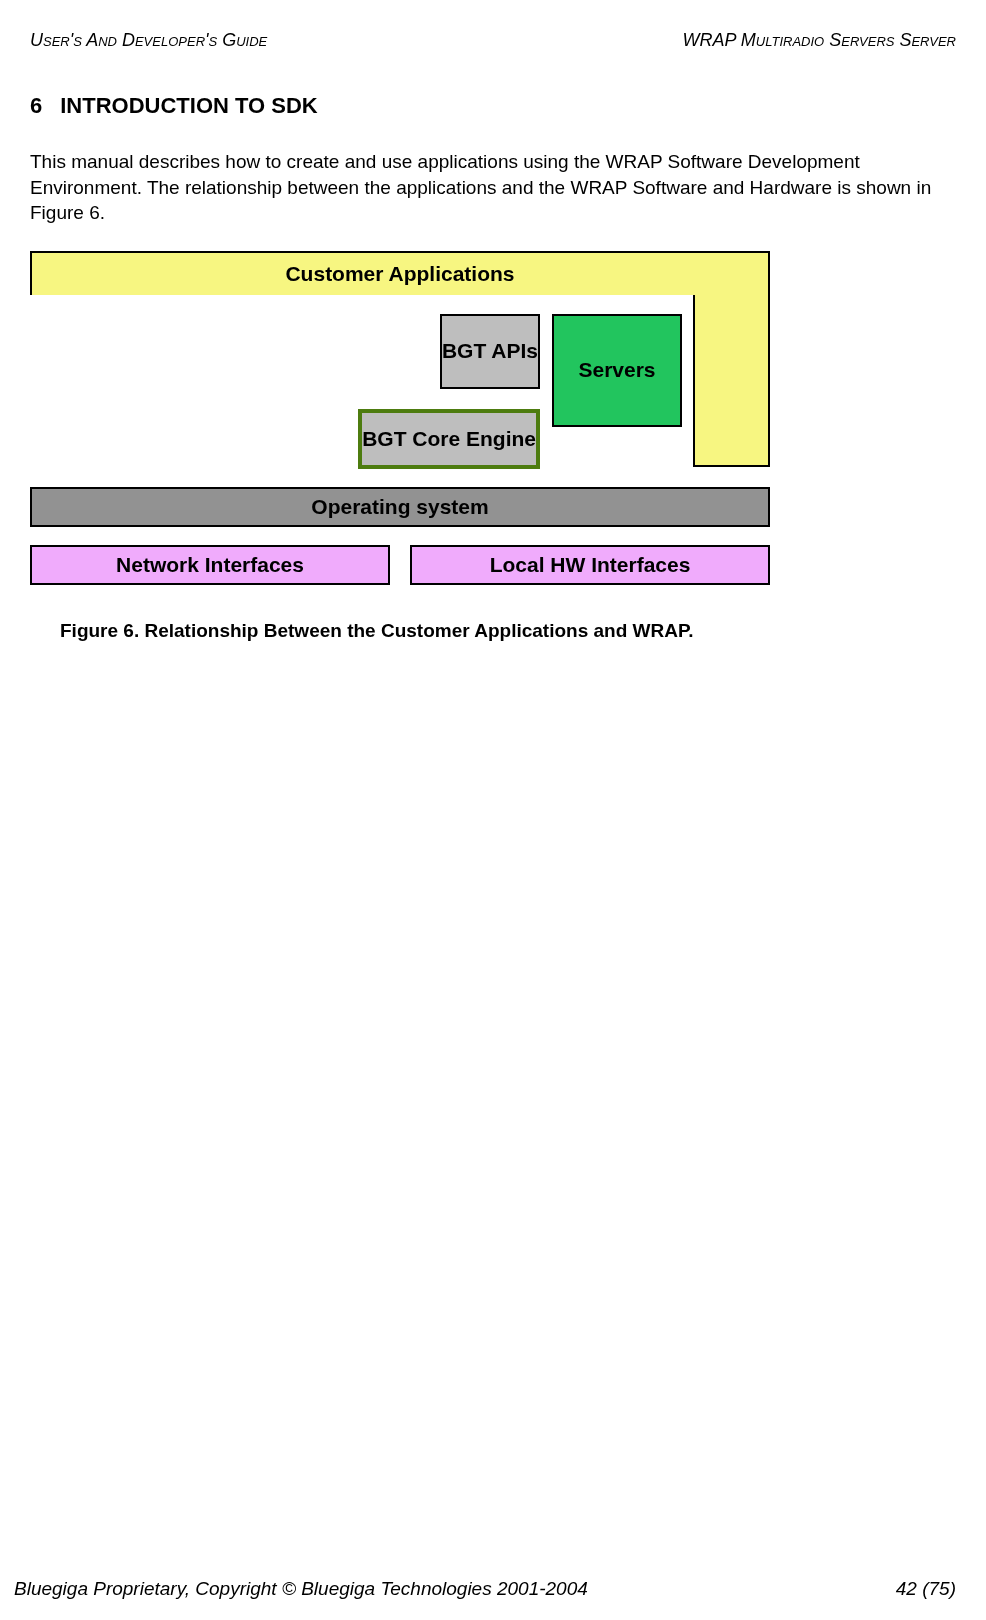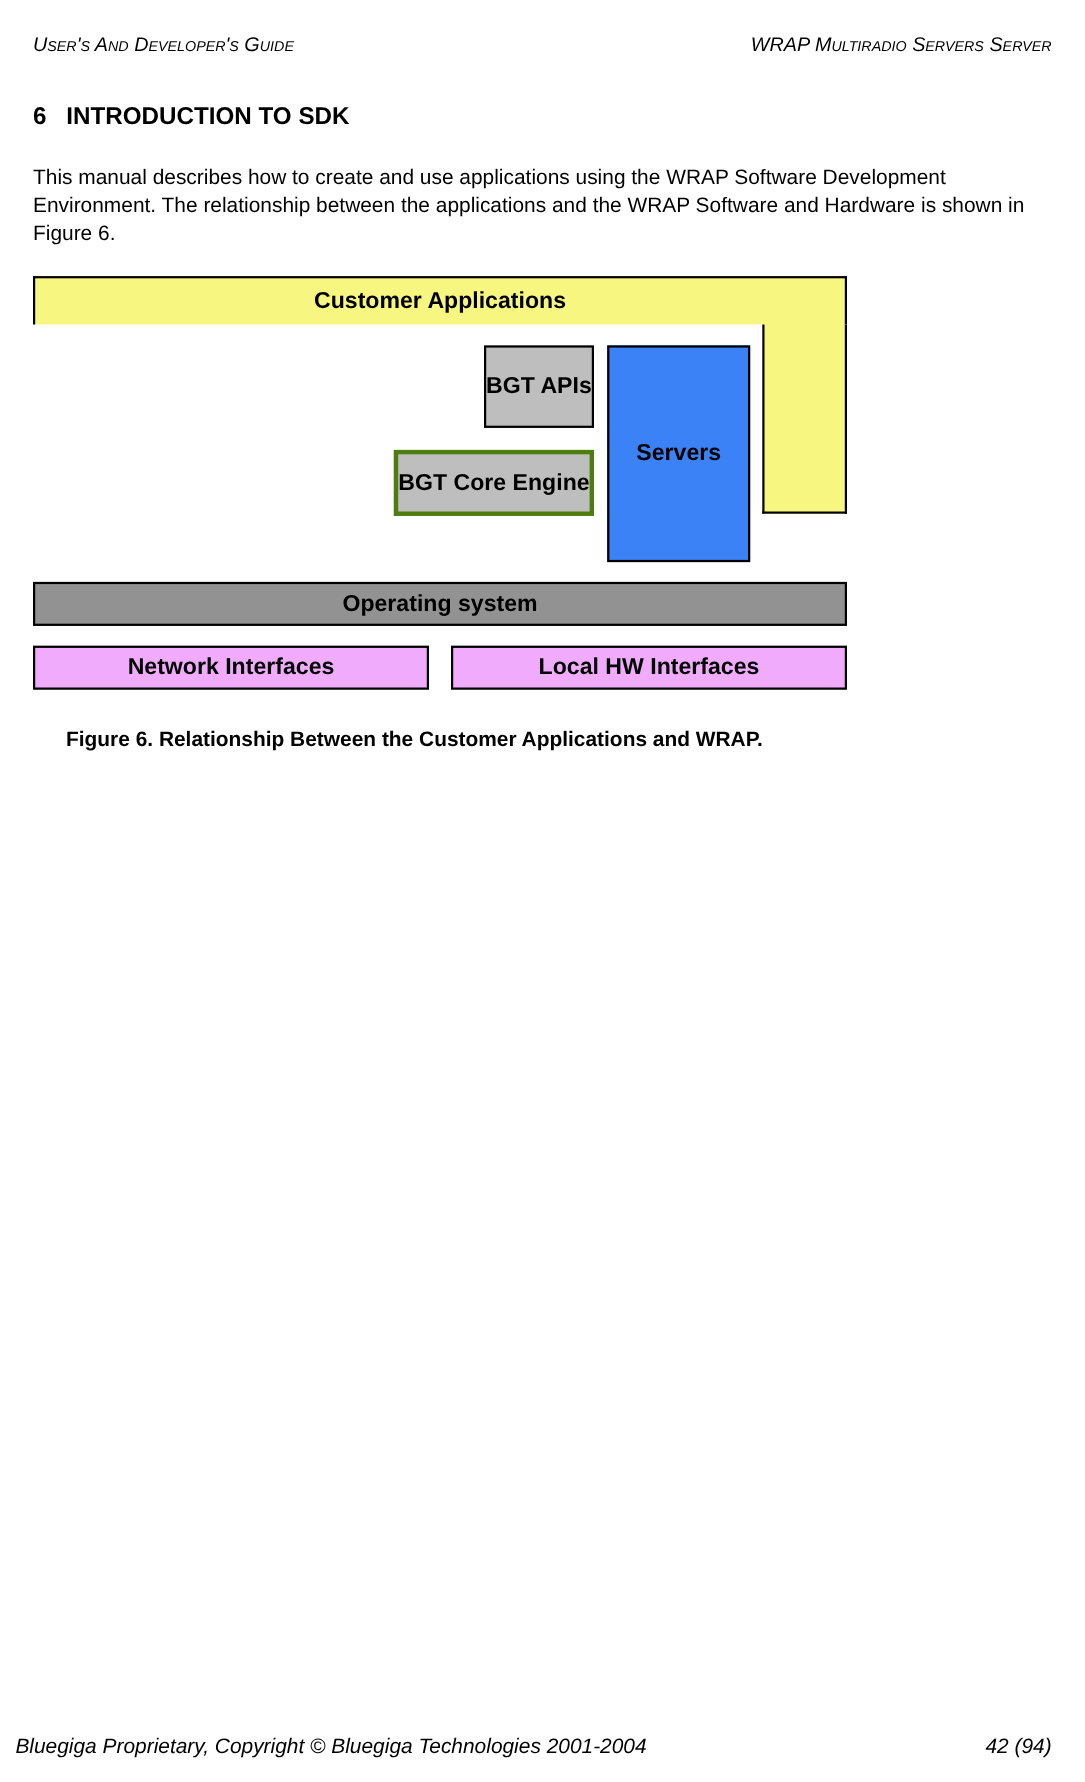--- a/index.html
+++ b/index.html
@@ -78,23 +78,23 @@
       background: #bebebe;
       border: 2px solid black;
       height: 75px;
     }
     .bgt-core {
       background: #bebebe;
       border: 4px solid #4d7c0f;
       height: 60px;
     }
     .servers {
-      background: #3b82f6;
+      background: #22c55e;
       border: 2px solid black;
-      height: 197px;
+      height: 113px;
       width: 130px;
     }
     .yellow-pillar {
       background: #f7f681;
       border: 2px solid black;
       border-top: none;
       width: 77px;
       height: 174px;
       position: absolute;
       left: 663px;
@@ -164,14 +164,14 @@
   <div class="bottom-row">
     <div class="box net-int">Network Interfaces</div>
     <div class="box local-hw">Local HW Interfaces</div>
   </div>
 </div>
 
 <p class="figure-caption">Figure 6. Relationship Between the Customer Applications and WRAP.</p>
 
 <div class="footer-row">
   <span>Bluegiga Proprietary, Copyright © Bluegiga Technologies 2001-2004</span>
-  <span>42 (94)</span>
+  <span>42 (75)</span>
 </div>
 
 </body></html>

